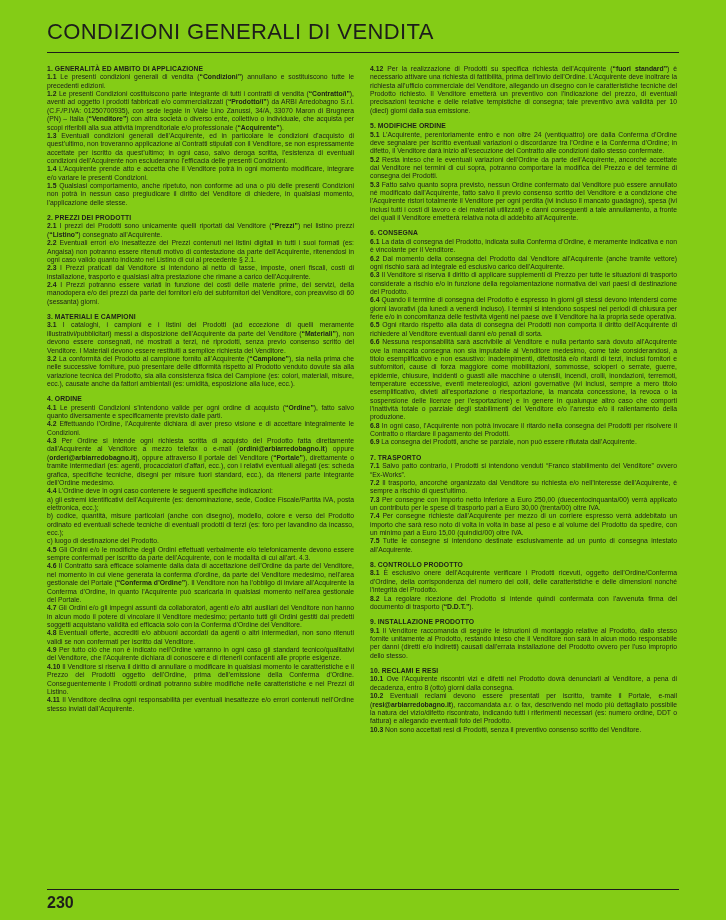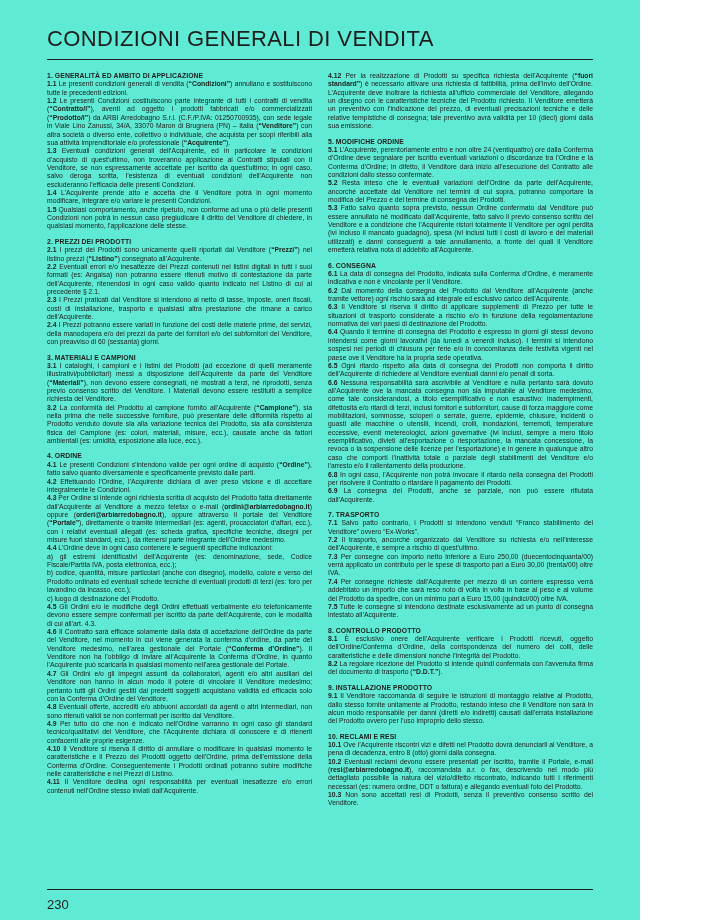--- a/index.html
+++ b/index.html
@@ -1,23 +1,23 @@
 <!DOCTYPE html>
 <html lang="it"><head>
 <meta charset="utf-8">
 <style>
   html,body { margin:0; padding:0; background:#ffffff; }
   .page {
     position:relative;
-    width:640px; height:920px;
+    width:726px; height:920px;
     box-sizing:border-box;
-    background:#5eead4;
+    background:#84cc16;
     color:#1d1d1b;
     font-family:"Liberation Sans", sans-serif;
-    padding:26px 47px 0 47px;
+    padding:19px 47px 0 47px;
     overflow:hidden;
   }
   .title {
     font-size:22px;
     font-weight:400;
     letter-spacing:0.4px;
     margin:0 0 7px 0;
     color:#1d1d1b;
   }
   .title-rule {
@@ -47,22 +47,22 @@
   .footer-rule {
     position:absolute;
     left:47px; right:47px; bottom:30px;
     border:none;
     border-top:1px solid #1d1d1b;
     margin:0;
   }
   .page-number {
     position:absolute;
     left:47px; bottom:8px;
-    font-size:13px;
-    font-weight:400;
+    font-size:16px;
+    font-weight:700;
   }
 </style>
 </head>
 <body>
 
 <div class="page">
   <h1 class="title">CONDIZIONI GENERALI DI VENDITA</h1>
   <hr class="title-rule">
   <div class="columns">
     <div class="col">

